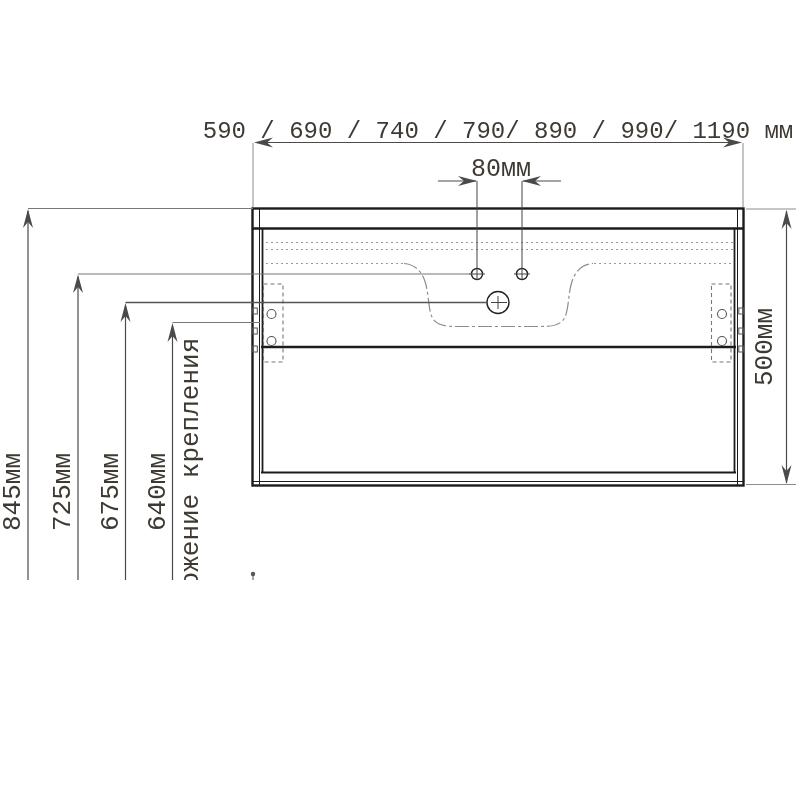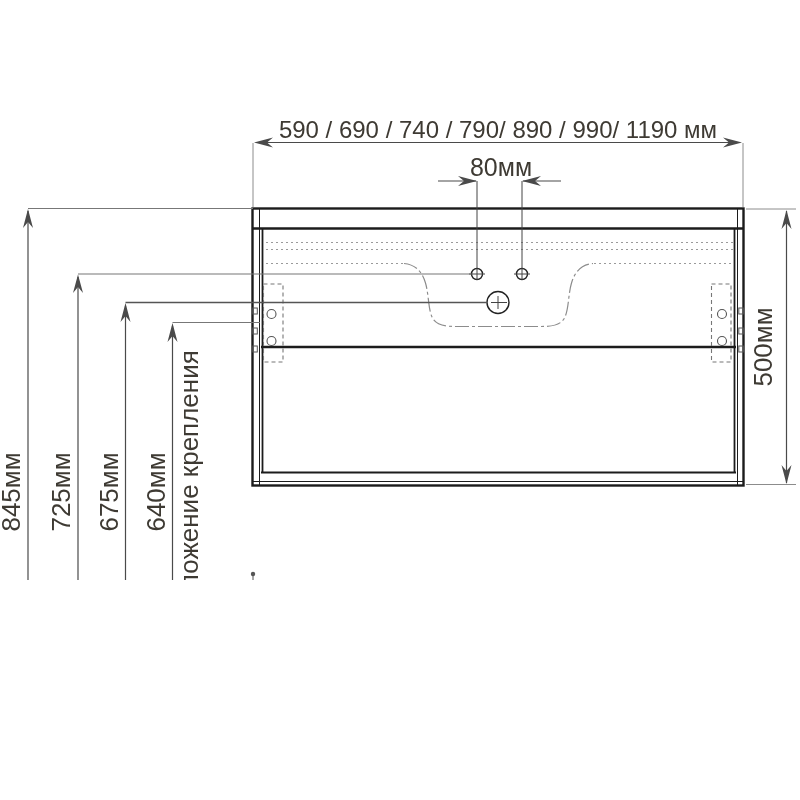--- a/index.html
+++ b/index.html
@@ -1,17 +1,17 @@
 <!DOCTYPE html>
 <html><head>
 <meta charset="utf-8">
 <style>
   html,body{margin:0;padding:0;background:#ffffff;}
   .canvas{position:relative;width:800px;height:580px;background:#ffffff;overflow:hidden;
-          font-family:Liberation Sans, sans-serif;}
+          font-family:Liberation Mono, monospace;}
   svg{display:block;}
   text{fill:#3e3a33;}
   .dim-text{font-size:25px;}
   .dim-text-big{font-size:24px;}
   .dim-text-side{font-size:26px;}
 </style>
 </head>
 <body>
 
 <div class="canvas">

